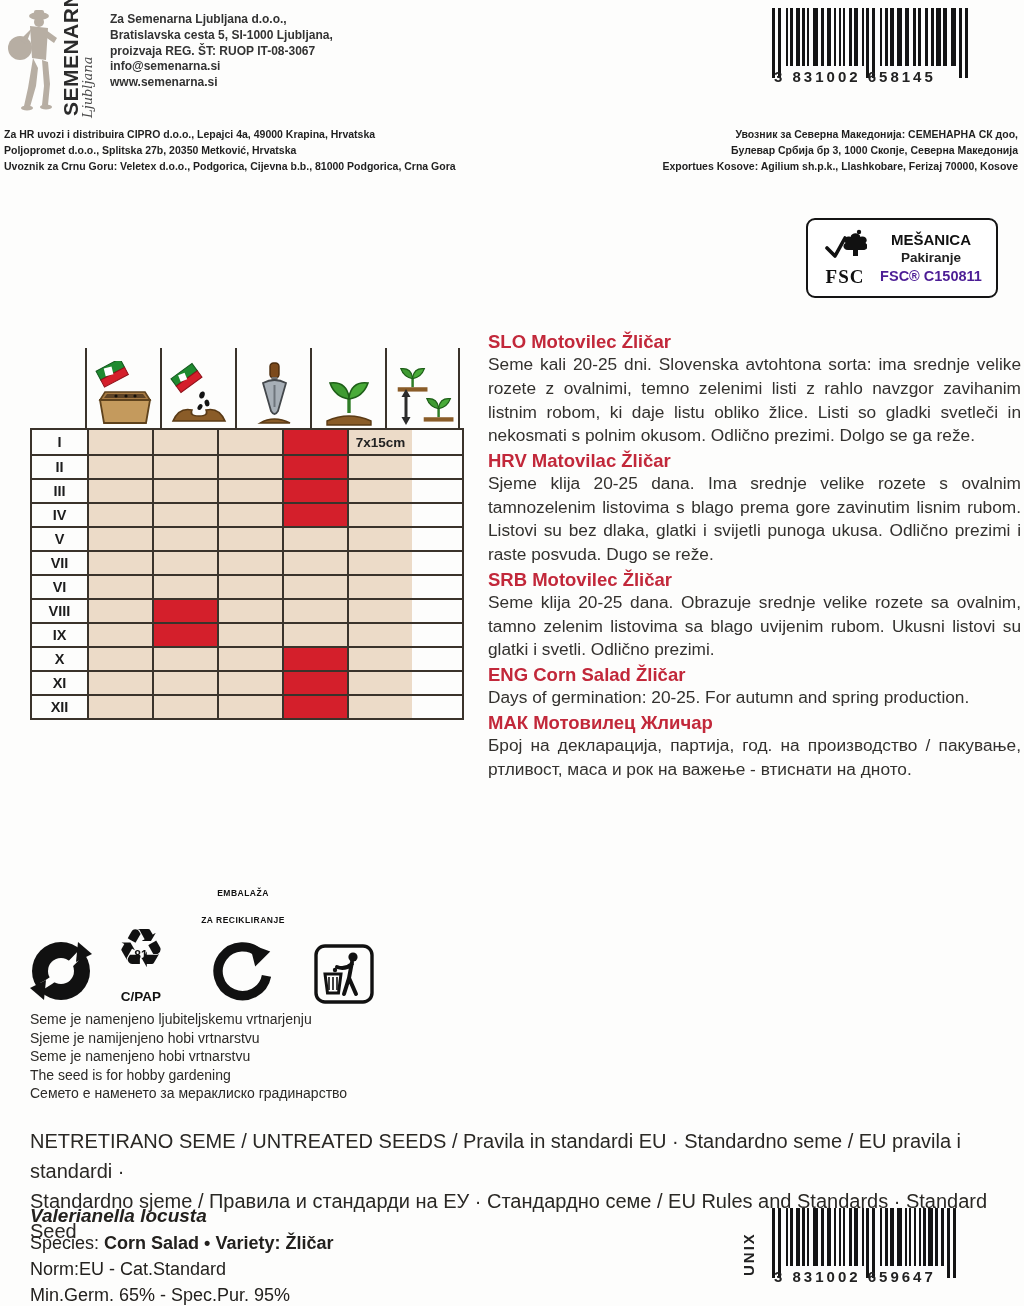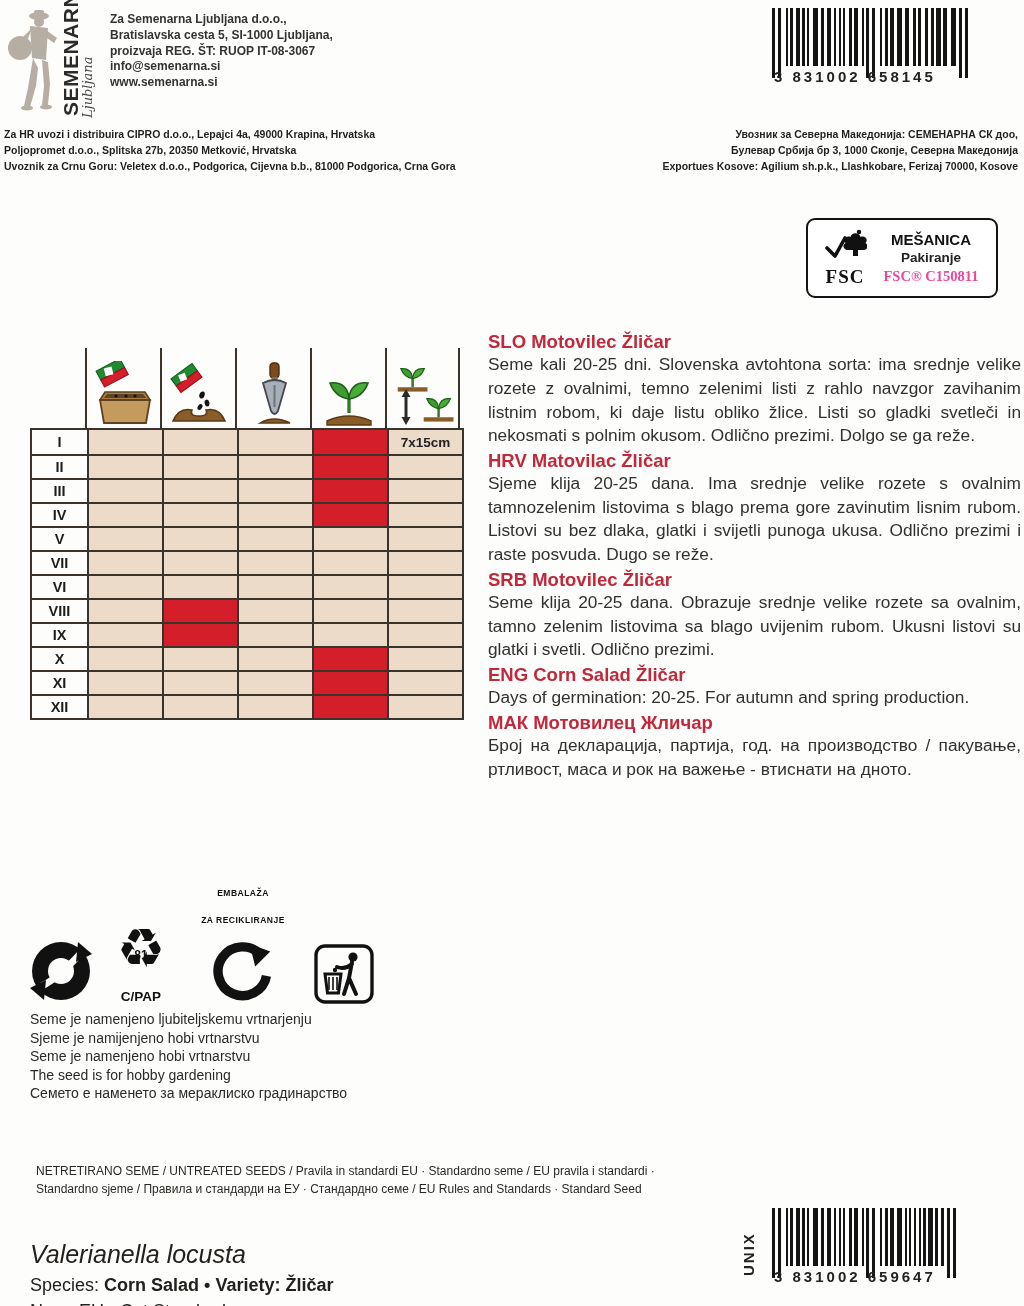--- a/index.html
+++ b/index.html
@@ -35,55 +35,55 @@
   .dist.left{left:4px; width:520px; text-align:left;}
   .dist.right{right:6px; width:470px; text-align:right;}
 
   
   .fsc{position:absolute; left:806px; top:218px; width:192px; height:80px; border:2.5px solid #141414; border-radius:9px; display:flex; align-items:center; padding:4px 8px; background:#fff;}
   .fsc-left{width:58px; text-align:center;}
   .fsc-word{font-family:"Liberation Serif",serif; font-weight:700; font-size:19px; letter-spacing:1px; color:#111; margin-top:-2px;}
   .fsc-right{flex:1; text-align:center; line-height:1.25;}
   .fsc-title{font-weight:700; font-size:15px; color:#111;}
   .fsc-sub{font-size:13.5px; font-weight:600; color:#222;}
-  .fsc-lic{font-weight:700; font-size:14.5px; color:#ec4899;font-family:Liberation Serif, serif;}
+  .fsc-lic{font-weight:700; font-size:14.5px; color:#4c1d95;}
 
   
   .cal{position:absolute; left:30px; top:348px; width:434px;}
   .cal-head{display:flex; margin-left:55px; height:80px;}
   .cal-head .hcell{width:75px; border-left:2px solid var(--grid); display:flex; align-items:flex-end; justify-content:center; padding-bottom:1px;}
   .cal-head .hcell:last-child{border-right:2px solid var(--grid);}
   .cal-body{border:2px solid var(--grid);}
   .cal-row{display:flex; height:24px;}
   .cal-row + .cal-row{border-top:2px solid var(--grid);}
   .mcell{width:55px; background:#fdfdfc; display:flex; align-items:center; justify-content:center; font-weight:700; font-size:14.5px; color:#1d1d1d;}
-  .ccell{width:75px; background:var(--beige); border-left:2px solid var(--grid); display:flex; align-items:center; justify-content:center;}
+  .ccell{width:65px; background:var(--beige); border-left:2px solid var(--grid); display:flex; align-items:center; justify-content:center;}
   .ccell.red{background:var(--bar-red);}
   .ccell .sp{font-size:13.5px; font-weight:600; color:#222;}
 
   
   .descs{position:absolute; left:488px; top:330px; width:533px;}
   .desc h3{color:var(--accent); font-size:18.5px; font-weight:700; line-height:1.25;}
   .desc p{font-size:17.3px; line-height:1.37; text-align:justify; color:#33312e; margin-bottom:1px;}
 
   
   .recyc{position:absolute; left:28px; top:908px; height:96px; display:flex; align-items:flex-end; gap:16px;}
   .ric{display:flex; flex-direction:column; align-items:center; justify-content:flex-end;gap:17px;}
   .mobius{position:relative; width:62px; text-align:center;}
   .mobius .glyph{font-size:54px; line-height:1; color:#111; font-family:"DejaVu Sans",sans-serif;}
   .mobius .code{position:absolute; top:26px; left:0; width:100%; text-align:center; font-size:12px; font-weight:700; color:#111;}
   .mobius .mat{font-size:13.5px; font-weight:700; color:#111; margin-top:-4px;}
   .emb{width:110px; text-align:center;}
   .emb .lbl{font-size:8.5px; font-weight:700; letter-spacing:.5px; color:#111; line-height:1.2;}
 
   
   .hobby{position:absolute; left:30px; top:1010px; font-size:14px; line-height:1.33; color:#2c2a27;}
-  .untreated{position:absolute; left:36px; top:1126px; width:966px; font-size:12px; line-height:1.5; color:#2a2824;margin-top:36px;}
+  .untreated{position:absolute; left:30px; top:1126px; width:966px; font-size:20px; line-height:1.5; color:#2a2824;}
   .product{position:absolute; left:30px; top:1202px; font-size:18px; line-height:1.45; color:#23211e;}
-  .latin{font-style:italic; font-weight:400; font-size:25px;margin-top:34px;}
+  .latin{font-style:italic; font-weight:700; font-size:19px;}
   .b{font-weight:700;}
   .sb{font-weight:600;}
 </style>
 </head>
 <body>
 
 <div id="page">
 
   <div class="sower">
     <svg width="55" height="105" viewBox="0 0 55 105">

